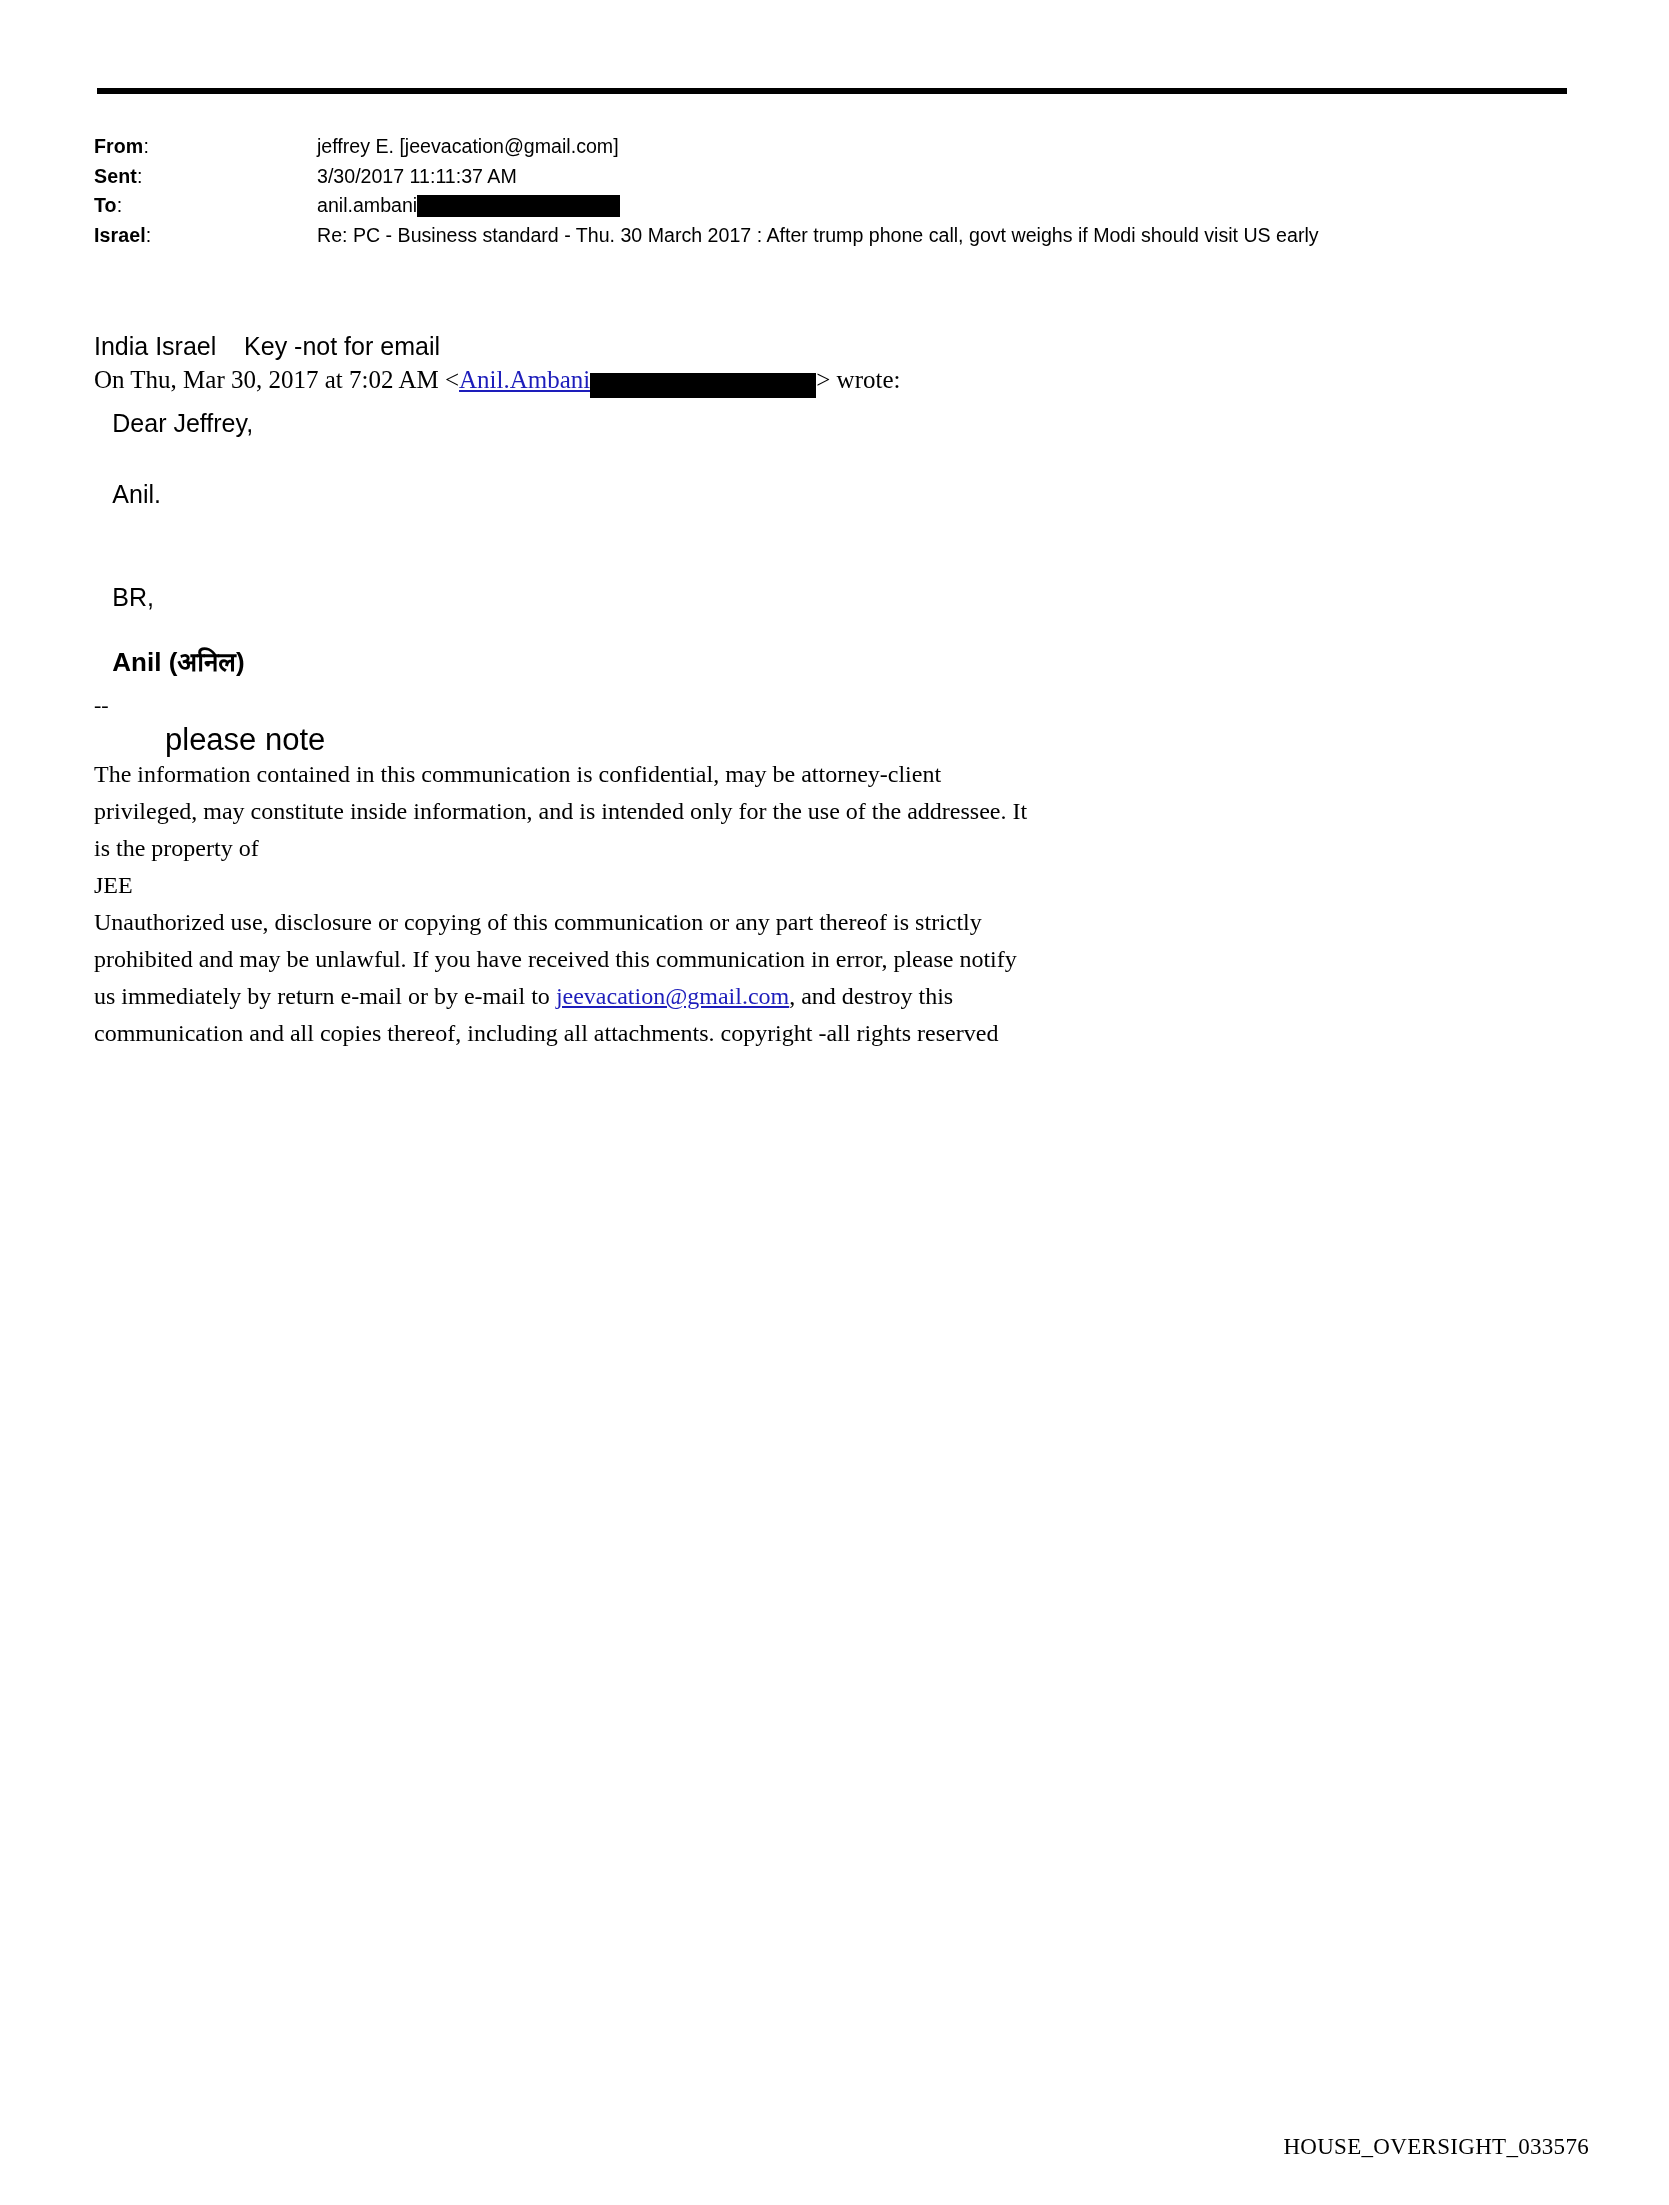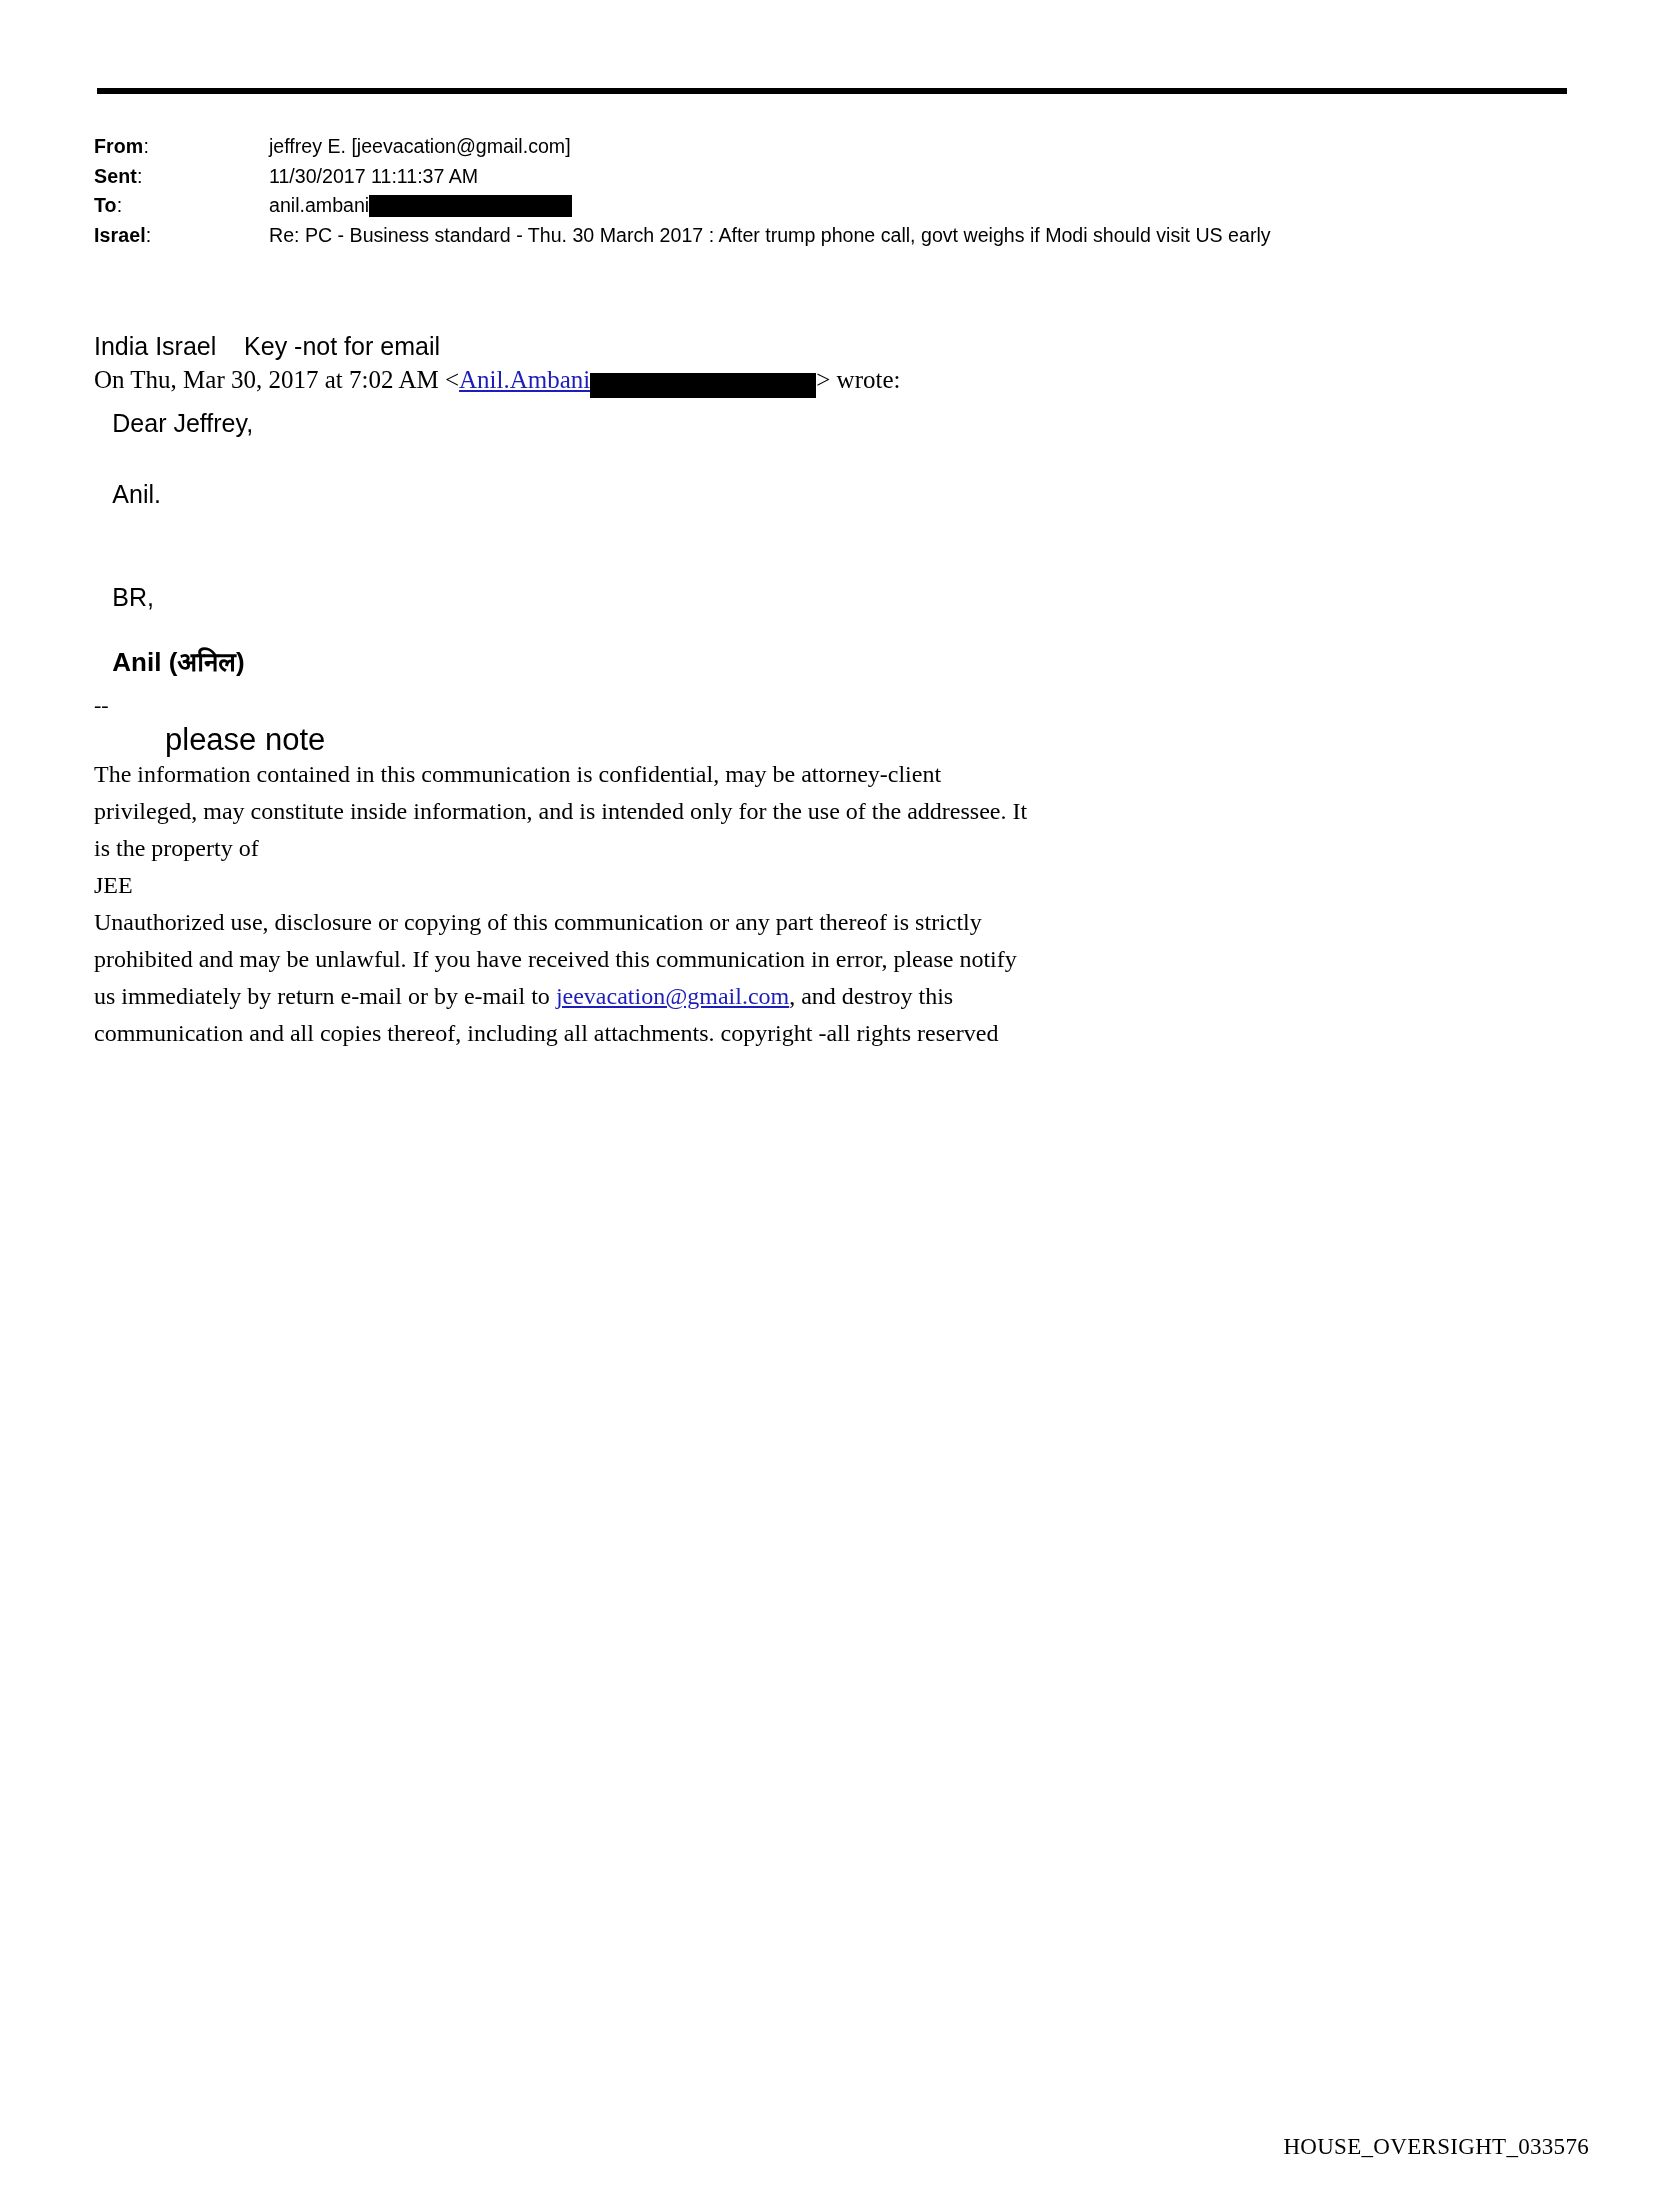--- a/index.html
+++ b/index.html
@@ -37,20 +37,21 @@
   .header {
     position: absolute;
     left: 94px;
     top: 134px;
     width: 1479px;
   }
   .hdr-row {
     display: flex;
     align-items: baseline;
     margin-bottom: 4.6px;
+    gap: 48px;
   }
   .hdr-label {
     width: 175px;
     flex: 0 0 175px;
     font-size: 19.6px;
     font-weight: bold;
     line-height: 25px;
     letter-spacing: 0.1px;
   }
   .hdr-label .colon { font-weight: normal; }
@@ -159,21 +160,21 @@
 
   <div class="header">
 
     <div class="hdr-row">
       <div class="hdr-label"><span>From</span><span class="colon">:</span></div>
       <div class="hdr-value">jeffrey E. [jeevacation@gmail.com]</div>
     </div>
 
     <div class="hdr-row">
       <div class="hdr-label"><span>Sent</span><span class="colon">:</span></div>
-      <div class="hdr-value">11/30/2017 11:11:37 AM</div>
+      <div class="hdr-value">3/30/2017 11:11:37 AM</div>
     </div>
 
     <div class="hdr-row">
       <div class="hdr-label"><span>To</span><span class="colon">:</span></div>
       <div class="hdr-value"><span>anil.ambani</span><span class="redact redact-to"></span></div>
     </div>
 
     <div class="hdr-row">
       <div class="hdr-label"><span>Israel</span><span class="colon">:</span></div>
       <div class="hdr-value">Re: PC - Business standard - Thu. 30 March 2017 : After trump phone call, govt weighs if Modi should visit US early</div>

